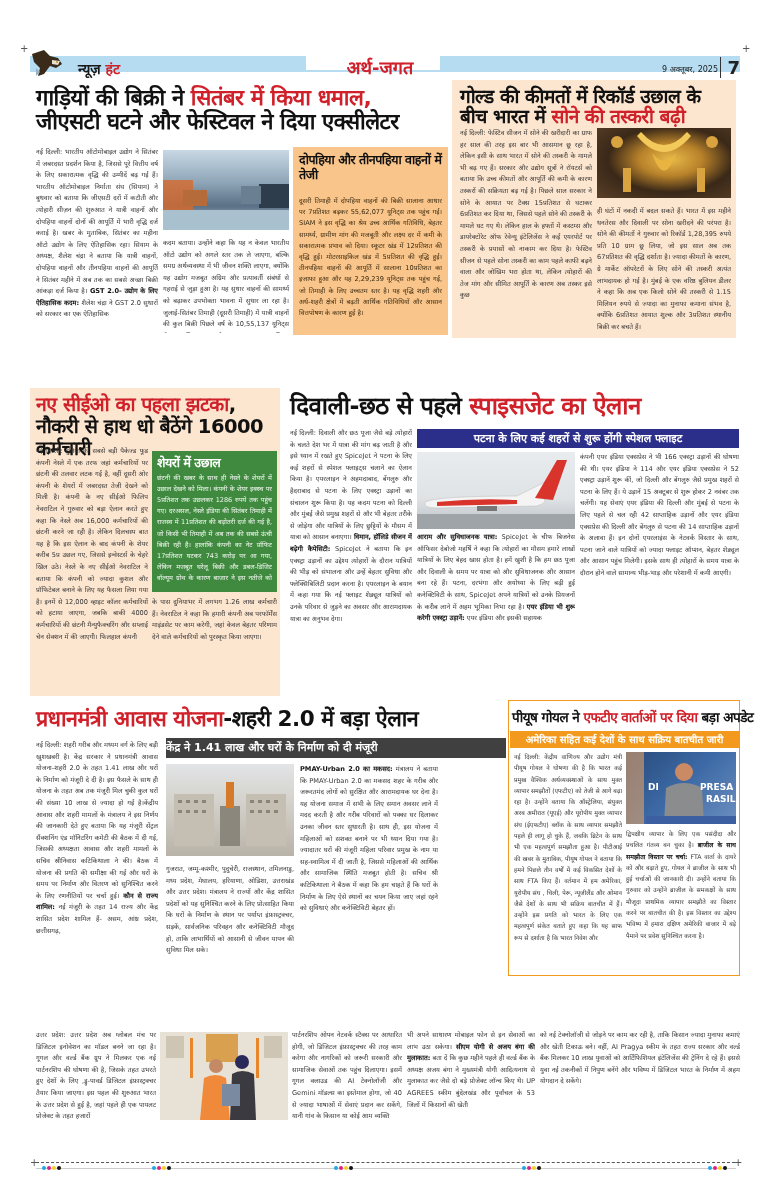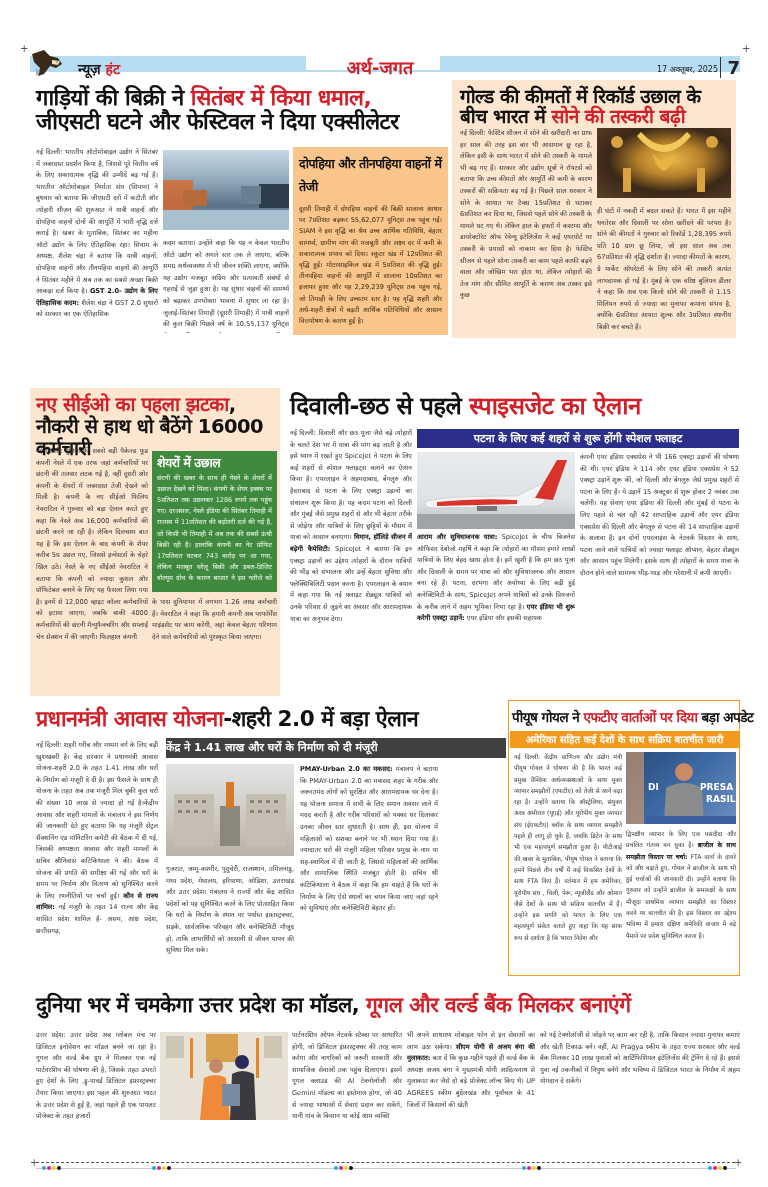--- a/index.html
+++ b/index.html
@@ -62,21 +62,21 @@
       <svg width="34" height="30" viewBox="0 0 34 30">
         <path d="M2 6 L14 2 L20 8 L28 10 L32 16 L26 20 L20 18 L14 26 L8 28 L10 20 L4 14 Z" fill="#3a2a1a"></path>
         <path d="M22 12 L30 13 L28 17 L22 16 Z" fill="#e8e0d0"></path>
         <circle cx="27" cy="14" r="1" fill="#d89020"></circle>
         <path d="M6 20 L10 24 L6 28 Z" fill="#9bb0c0"></path>
       </svg>
     </div>
     <div class="title"><span style="color:#1a1a1a">न्यूज़</span> <span>हंट</span></div>
   </div>
   <div class="abs section-title">अर्थ-जगत</div>
-  <div class="abs date">17 अक्तूबर, 2025</div>
+  <div class="abs date">9 अक्तूबर, 2025</div>
   <div class="abs pageno">7</div>
 
   <div class="abs hl" style="left:36px;top:86px;width:410px;font-size:22px">
     <span>गाड़ियों की बिक्री ने </span><span class="red">सितंबर में किया धमाल,</span><br>
     <span>जीएसटी घटने और फेस्टिवल ने दिया एक्सीलेटर</span>
   </div>
   <div class="abs col" style="left:36px;top:147px;width:122px;height:185px">
     <span>नई दिल्ली: भारतीय ऑटोमोबाइल उद्योग ने सितंबर में जबरदस्त प्रदर्शन किया है, जिससे पूरे वित्तीय वर्ष के लिए सकारात्मक वृद्धि की उम्मीदें बढ़ गई हैं। भारतीय ऑटोमोबाइल निर्माता संघ (सियाम) ने बुधवार को बताया कि जीएसटी दरों में कटौती और त्योहारी सीज़न की शुरुआत ने यात्री वाहनों और दोपहिया वाहनों दोनों की आपूर्ति में भारी वृद्धि दर्ज कराई है। खबर के मुताबिक, सितंबर का महीना ऑटो उद्योग के लिए ऐतिहासिक रहा। सियाम के अध्यक्ष, शैलेश चंद्रा ने बताया कि यात्री वाहनों, दोपहिया वाहनों और तीनपहिया वाहनों की आपूर्ति ने सितंबर महीने में अब तक का सबसे अच्छा बिक्री आंकड़ा दर्ज किया है।</span>
     <b>GST 2.0- उद्योग के लिए ऐतिहासिक कदम:</b>
     <span>शैलेश चंद्रा ने GST 2.0 सुधारों को सरकार का एक ऐतिहासिक</span>
@@ -85,21 +85,21 @@
     <svg width="126" height="80" viewBox="0 0 126 80">
       <rect x="0" y="30" width="30" height="30" fill="#d8692a" opacity=".8"></rect>
       <rect x="96" y="34" width="30" height="24" fill="#2d3d4c"></rect>
       <rect x="78" y="36" width="20" height="18" fill="#6a7f90"></rect>
       <rect x="20" y="40" width="24" height="16" fill="#b56b3a"></rect>
       <rect x="0" y="60" width="126" height="20" fill="#a9c0cf"></rect>
     </svg>
   </div>
   <div class="abs col" style="left:163px;top:238px;width:126px;height:95px">कदम बताया। उन्होंने कहा कि यह न केवल भारतीय ऑटो उद्योग को अगले स्तर तक ले जाएगा, बल्कि समग्र अर्थव्यवस्था में भी जीवन शक्ति लाएगा, क्योंकि यह उद्योग मजबूत अग्रिम और प्रत्यावर्ती संबंधों से गहराई से जुड़ा हुआ है। यह सुधार वाहनों की सामर्थ्य को बढ़ाकर उपभोक्ता भावना में सुधार ला रहा है। जुलाई-सितंबर तिमाही (दूसरी तिमाही) में यात्री वाहनों की कुल बिक्री पिछले वर्ष के 10,55,137 यूनिट्स से 1.5प्रतिशत कम होकर 10,39,200 यूनिट्स रही।</div>
   <div class="abs box-orange" style="left:293px;top:147px;width:155px;height:188px;padding:5px 6px">
-    <div class="hl" style="font-size:12.5px;line-height:23px;margin-bottom:6px">दोपहिया और तीनपहिया वाहनों में तेजी</div>
+    <div class="hl" style="font-size:12.5px;line-height:15px;margin-bottom:14px">दोपहिया और तीनपहिया वाहनों में तेजी</div>
     <div class="col" style="font-size:6.6px;line-height:11.2px;color:#3a2a10;height:150px">दूसरी तिमाही में दोपहिया वाहनों की बिक्री सालाना आधार पर 7प्रतिशत बढ़कर 55,62,077 यूनिट्स तक पहुंच गई। SIAM ने इस वृद्धि का श्रेय उच्च आर्थिक गतिविधि, बेहतर सामर्थ्य, ग्रामीण मांग की मजबूती और लक्ष्य दर में कमी के सकारात्मक प्रभाव को दिया। स्कूटर खंड में 12प्रतिशत की वृद्धि हुई। मोटरसाइकिल खंड में 5प्रतिशत की वृद्धि हुई। तीनपहिया वाहनों की आपूर्ति में सालाना 10प्रतिशत का इजाफा हुआ और यह 2,29,239 यूनिट्स तक पहुंच गई, जो तिमाही के लिए उच्चतम स्तर है। यह वृद्धि शहरी और अर्ध-शहरी क्षेत्रों में बढ़ती आर्थिक गतिविधियों और आसान वित्तपोषण के कारण हुई है।</div>
   </div>
 
   <div class="abs box-peach" style="left:452px;top:80px;width:284px;height:258px"></div>
   <div class="abs hl" style="left:460px;top:86px;width:272px;font-size:19px;line-height:20px">
     <span>गोल्ड की कीमतों में रिकॉर्ड उछाल के</span><br>
     <span>बीच भारत में </span><span class="red">सोने की तस्करी बढ़ी</span>
   </div>
   <div class="abs col" style="left:460px;top:128px;width:132px;height:208px">नई दिल्ली: फेस्टिव सीजन में सोने की खरीदारी का ग्राफ हर साल की तरह इस बार भी आसमान छू रहा है, लेकिन इसी के साथ भारत में सोने की तस्करी के मामले भी बढ़ गए हैं। सरकार और उद्योग सूत्रों ने रॉयटर्स को बताया कि उच्च कीमतों और आपूर्ति की कमी के कारण तस्करों की सक्रियता बढ़ गई है। पिछले साल सरकार ने सोने के आयात पर टैक्स 15प्रतिशत से घटाकर 6प्रतिशत कर दिया था, जिससे पहले सोने की तस्करी के मामले घट गए थे। लेकिन हाल के हफ्तों में कस्टम्स और डायरेक्टोरेट ऑफ रेवेन्यू इंटेलिजेंस ने कई एयरपोर्ट पर तस्करी के प्रयासों को नाकाम कर दिया है। फेस्टिव सीजन से पहले सोना तस्करी का काम पहले काफी बढ़ने वाला और जोखिम भरा होता था, लेकिन त्योहारों की तेज मांग और सीमित आपूर्ति के कारण अब तस्कर इसे कुछ</div>
   <div class="abs img" style="left:597px;top:128px;width:134px;height:70px;background:radial-gradient(ellipse at 55% 45%,#e8b94a 0%,#b8822a 30%,#3a2818 60%,#5a4028 100%)">
@@ -208,43 +208,40 @@
     <div class="abs" style="left:22px;top:30px;color:#fff;font-weight:bold;font-size:9px">DI</div>
     <div class="abs" style="left:74px;top:30px;color:#fff;font-weight:bold;font-size:9px">PRESA</div>
     <div class="abs" style="left:80px;top:42px;color:#fff;font-weight:bold;font-size:9px">RASIL</div>
   </div>
   <div class="abs col" style="left:626px;top:828px;width:110px;height:146px;font-size:6.2px;line-height:11.3px">
     <span>द्विपक्षीय व्यापार के लिए एक पसंदीदा और प्रचलित गंतव्य बन चुका है।</span>
     <b>ब्राजील के साथ समझौता विस्तार पर चर्चा:</b>
     <span>FTA वार्ता के दायरे को और बढ़ाते हुए, गोयल ने ब्राजील के साथ भी हुई चर्चाओं की जानकारी दी। उन्होंने बताया कि गुरुवार को उन्होंने ब्राजील के समकक्षों के साथ मौजूदा प्राथमिक व्यापार समझौते का विस्तार करने पर बातचीत की है। इस विस्तार का उद्देश्य भविष्य में हमारा दक्षिण अमेरिकी बाजार में बड़े पैमाने पर प्रवेश सुनिश्चित करना है।</span>
   </div>
 
-  <div class="abs hl" style="left:36px;top:992px;width:710px;font-size:21px;line-height:26px;white-space:nowrap">
-    <span>दुनिया भर में चमकेगा उत्तर प्रदेश का मॉडल, </span><span class="red">गूगल और वर्ल्ड बैंक मिलकर बनाएंगें</span>
-  </div>
   <div class="abs col" style="left:36px;top:1030px;width:120px;height:130px">उत्तर प्रदेश: उत्तर प्रदेश अब ग्लोबल मंच पर डिजिटल इनोवेशन का मॉडल बनने जा रहा है। गूगल और वर्ल्ड बैंक ग्रुप ने मिलकर एक नई पार्टनरशिप की घोषणा की है, जिसके तहत उभरते हुए देशों के लिए ,ड्रु-पावर्ड डिजिटल इंफ्रास्ट्रक्चर तैयार किया जाएगा। इस पहल की शुरुआत भारत के उत्तर प्रदेश से हुई है, जहां पहले ही एक पायलट प्रोजेक्ट के तहत हजारों</div>
   <div class="abs img" style="left:160px;top:1032px;width:128px;height:88px;background:#e8e1d6">
     <svg width="128" height="88" viewBox="0 0 128 88">
       <rect x="6" y="4" width="18" height="22" fill="#cfc5b4"></rect>
       <rect x="104" y="4" width="18" height="22" fill="#cfc5b4"></rect>
       <rect x="46" y="2" width="32" height="28" fill="#d9a050"></rect>
       <rect x="30" y="6" width="3" height="40" fill="#e8862c"></rect>
       <rect x="96" y="6" width="3" height="40" fill="#e8862c"></rect>
       <circle cx="56" cy="34" r="7" fill="#c48a66"></circle>
       <path d="M40 88 L44 46 Q56 40 66 46 L70 88Z" fill="#f08a3a"></path>
       <circle cx="82" cy="30" r="7" fill="#2a2a5a"></circle>
       <path d="M70 88 L72 42 Q82 36 94 42 L96 88Z" fill="#3a3a40"></path>
       <rect x="62" y="52" width="18" height="22" fill="#7a8aa0"></rect>
     </svg>
   </div>
   <div class="abs col" style="left:292px;top:1030px;width:110px;height:130px">पार्टनरशिप ओपन नेटवर्क स्टैक्स पर आधारित होगी, जो डिजिटल इंफ्रास्ट्रक्चर की तरह काम करेगा और नागरिकों को जरूरी सरकारी और सामाजिक सेवाओं तक पहुंच दिलाएगा। इसमें गूगल क्लाउड की AI टेक्नोलॉजी और Gemini मॉडल्स का इस्तेमाल होगा, जो 40 से ज्यादा भाषाओं में सेवाएं प्रदान कर सकेंगे, यानी गांव के किसान या कोई आम व्यक्ति</div>
   <div class="abs col" style="left:407px;top:1030px;width:128px;height:130px">
     <span>भी अपने साधारण मोबाइल फोन से इन सेवाओं का लाभ उठा सकेगा।</span>
     <b>सीएम योगी से अजय बंगा की मुलाकात:</b>
-    <span>बता दें कि कुछ महीने पहले ही वर्ल्ड बैंक के अध्यक्ष अजय बंगा ने मुख्यमंत्री योगी आदित्यनाथ से मुलाकात कर जैसे दो बड़े प्रोजेक्ट लॉन्च किए थे। UP AGREES स्कीम बुंदेलखंड और पूर्वांचल के 41 जिलों में किसानों की खेती</span>
+    <span>बता दें कि कुछ महीने पहले ही वर्ल्ड बैंक के अध्यक्ष अजय बंगा ने मुख्यमंत्री योगी आदित्यनाथ से मुलाकात कर जैसे दो बड़े प्रोजेक्ट लॉन्च किए थे। UP AGREES स्कीम बुंदेलखंड और पूर्वांचल के 53 जिलों में किसानों की खेती</span>
   </div>
   <div class="abs col" style="left:540px;top:1030px;width:200px;height:130px">को नई टेक्नोलॉजी से जोड़ने पर काम कर रही है, ताकि किसान ज्यादा मुनाफा कमाएं और खेती टिकाऊ बने। वहीं, AI Pragya स्कीम के तहत राज्य सरकार और वर्ल्ड बैंक मिलकर 10 लाख युवाओं को आर्टिफिशियल इंटेलिजेंस की ट्रेनिंग दे रहे हैं। इससे युवा नई तकनीकों में निपुण बनेंगे और भविष्य में डिजिटल भारत के निर्माण में अहम योगदान दे सकेंगे।</div>
 
   <div class="abs" style="left:36px;top:1162px;width:704px;border-top:1px dashed #555"></div>
   <div class="abs rule" style="left:36px;top:1168px;width:700px;height:1px"></div>
   <div class="abs cmyk" style="left:42px;top:1166px">
       <i style="background:#27a7e0"></i>
       <i style="background:#e0208a"></i>
       <i style="background:#f4d020"></i>
       <i style="background:#111"></i>

